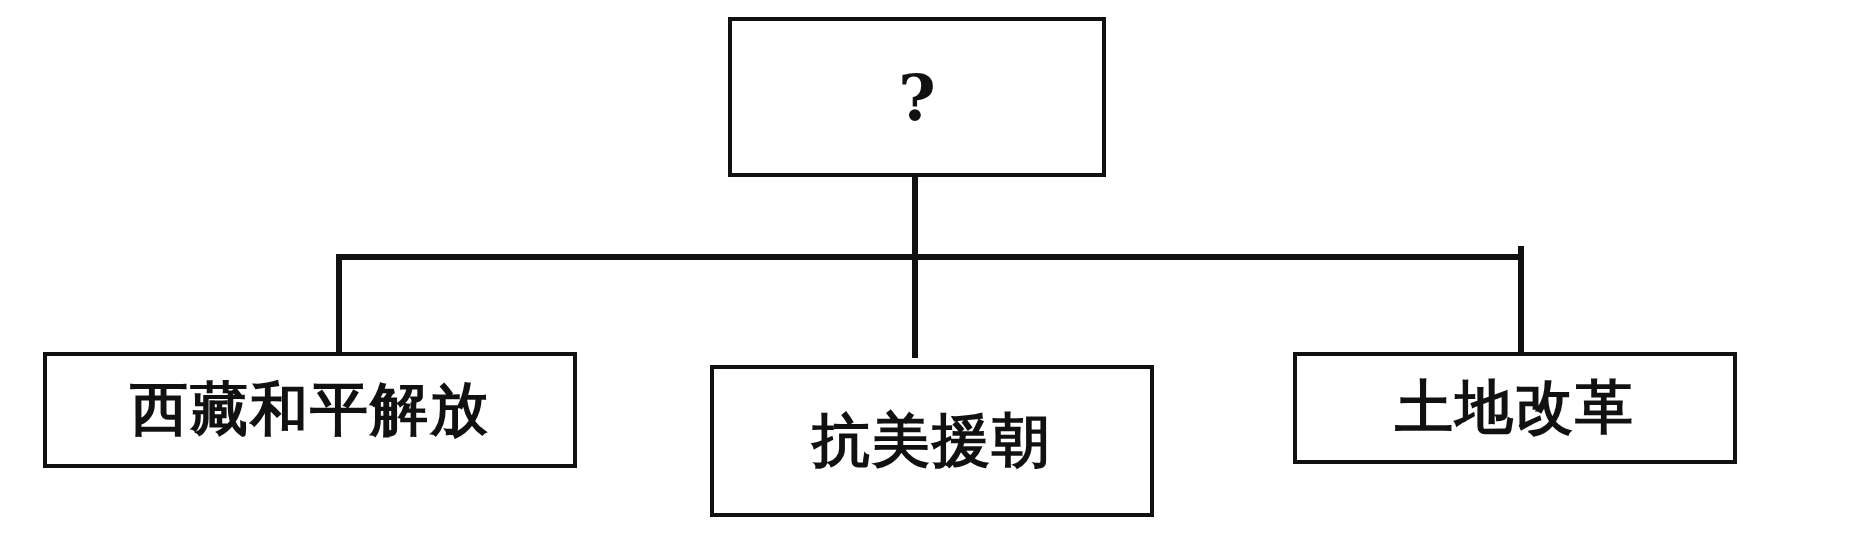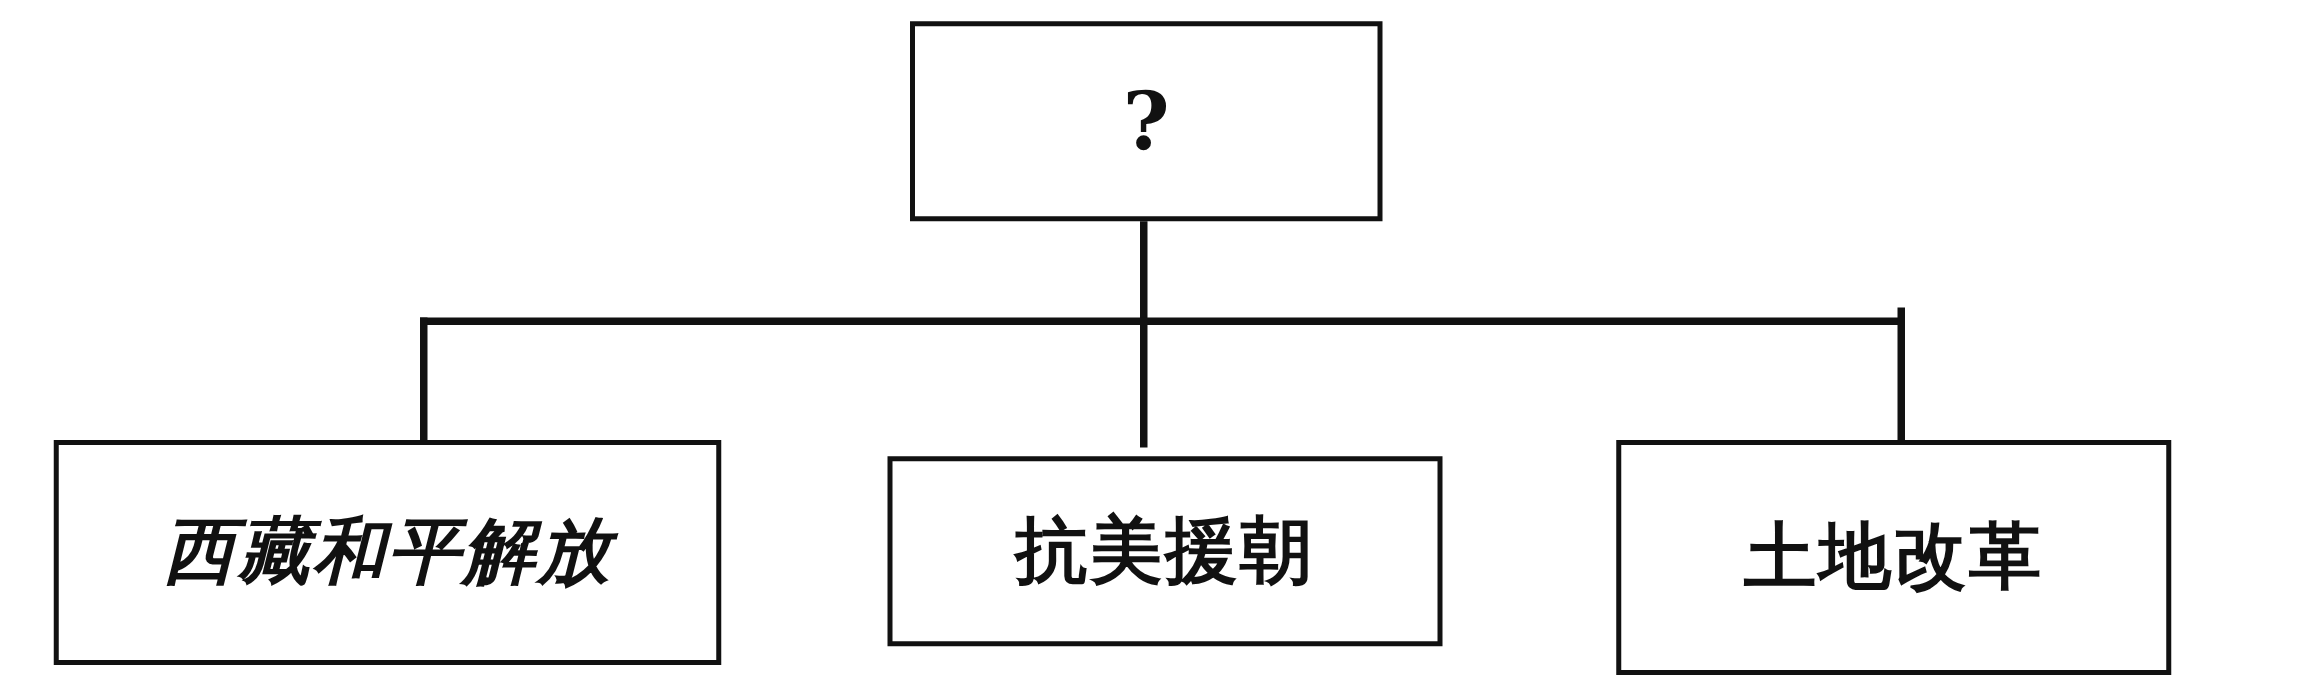--- a/index.html
+++ b/index.html
@@ -17,23 +17,23 @@
 
 <div class="line" style="left:912px; top:172px; width:6px; height:186px;"></div>
 <div class="line" style="left:336px; top:254px; width:1188px; height:6px;"></div>
 <div class="line" style="left:336px; top:254px; width:6px; height:102px;"></div>
 <div class="line" style="left:1518px; top:246px; width:6px; height:110px;"></div>
 
 <div class="box root" style="left:728px; top:17px; width:378px; height:160px;">
   <span>?</span>
 </div>
 
-<div class="box leaf" style="left:43px; top:352px; width:534px; height:180px;font-style:italic;">
+<div class="box leaf" style="left:43px; top:352px; width:534px; height:116px;">
   <span>西藏和平解放</span>
 </div>
 
 <div class="box leaf" style="left:710px; top:365px; width:444px; height:152px;">
   <span>抗美援朝</span>
 </div>
 
-<div class="box leaf" style="left:1293px; top:352px; width:444px; height:188px;">
+<div class="box leaf" style="left:1293px; top:352px; width:444px; height:112px;">
   <span>土地改革</span>
 </div>
 
 </body></html>

